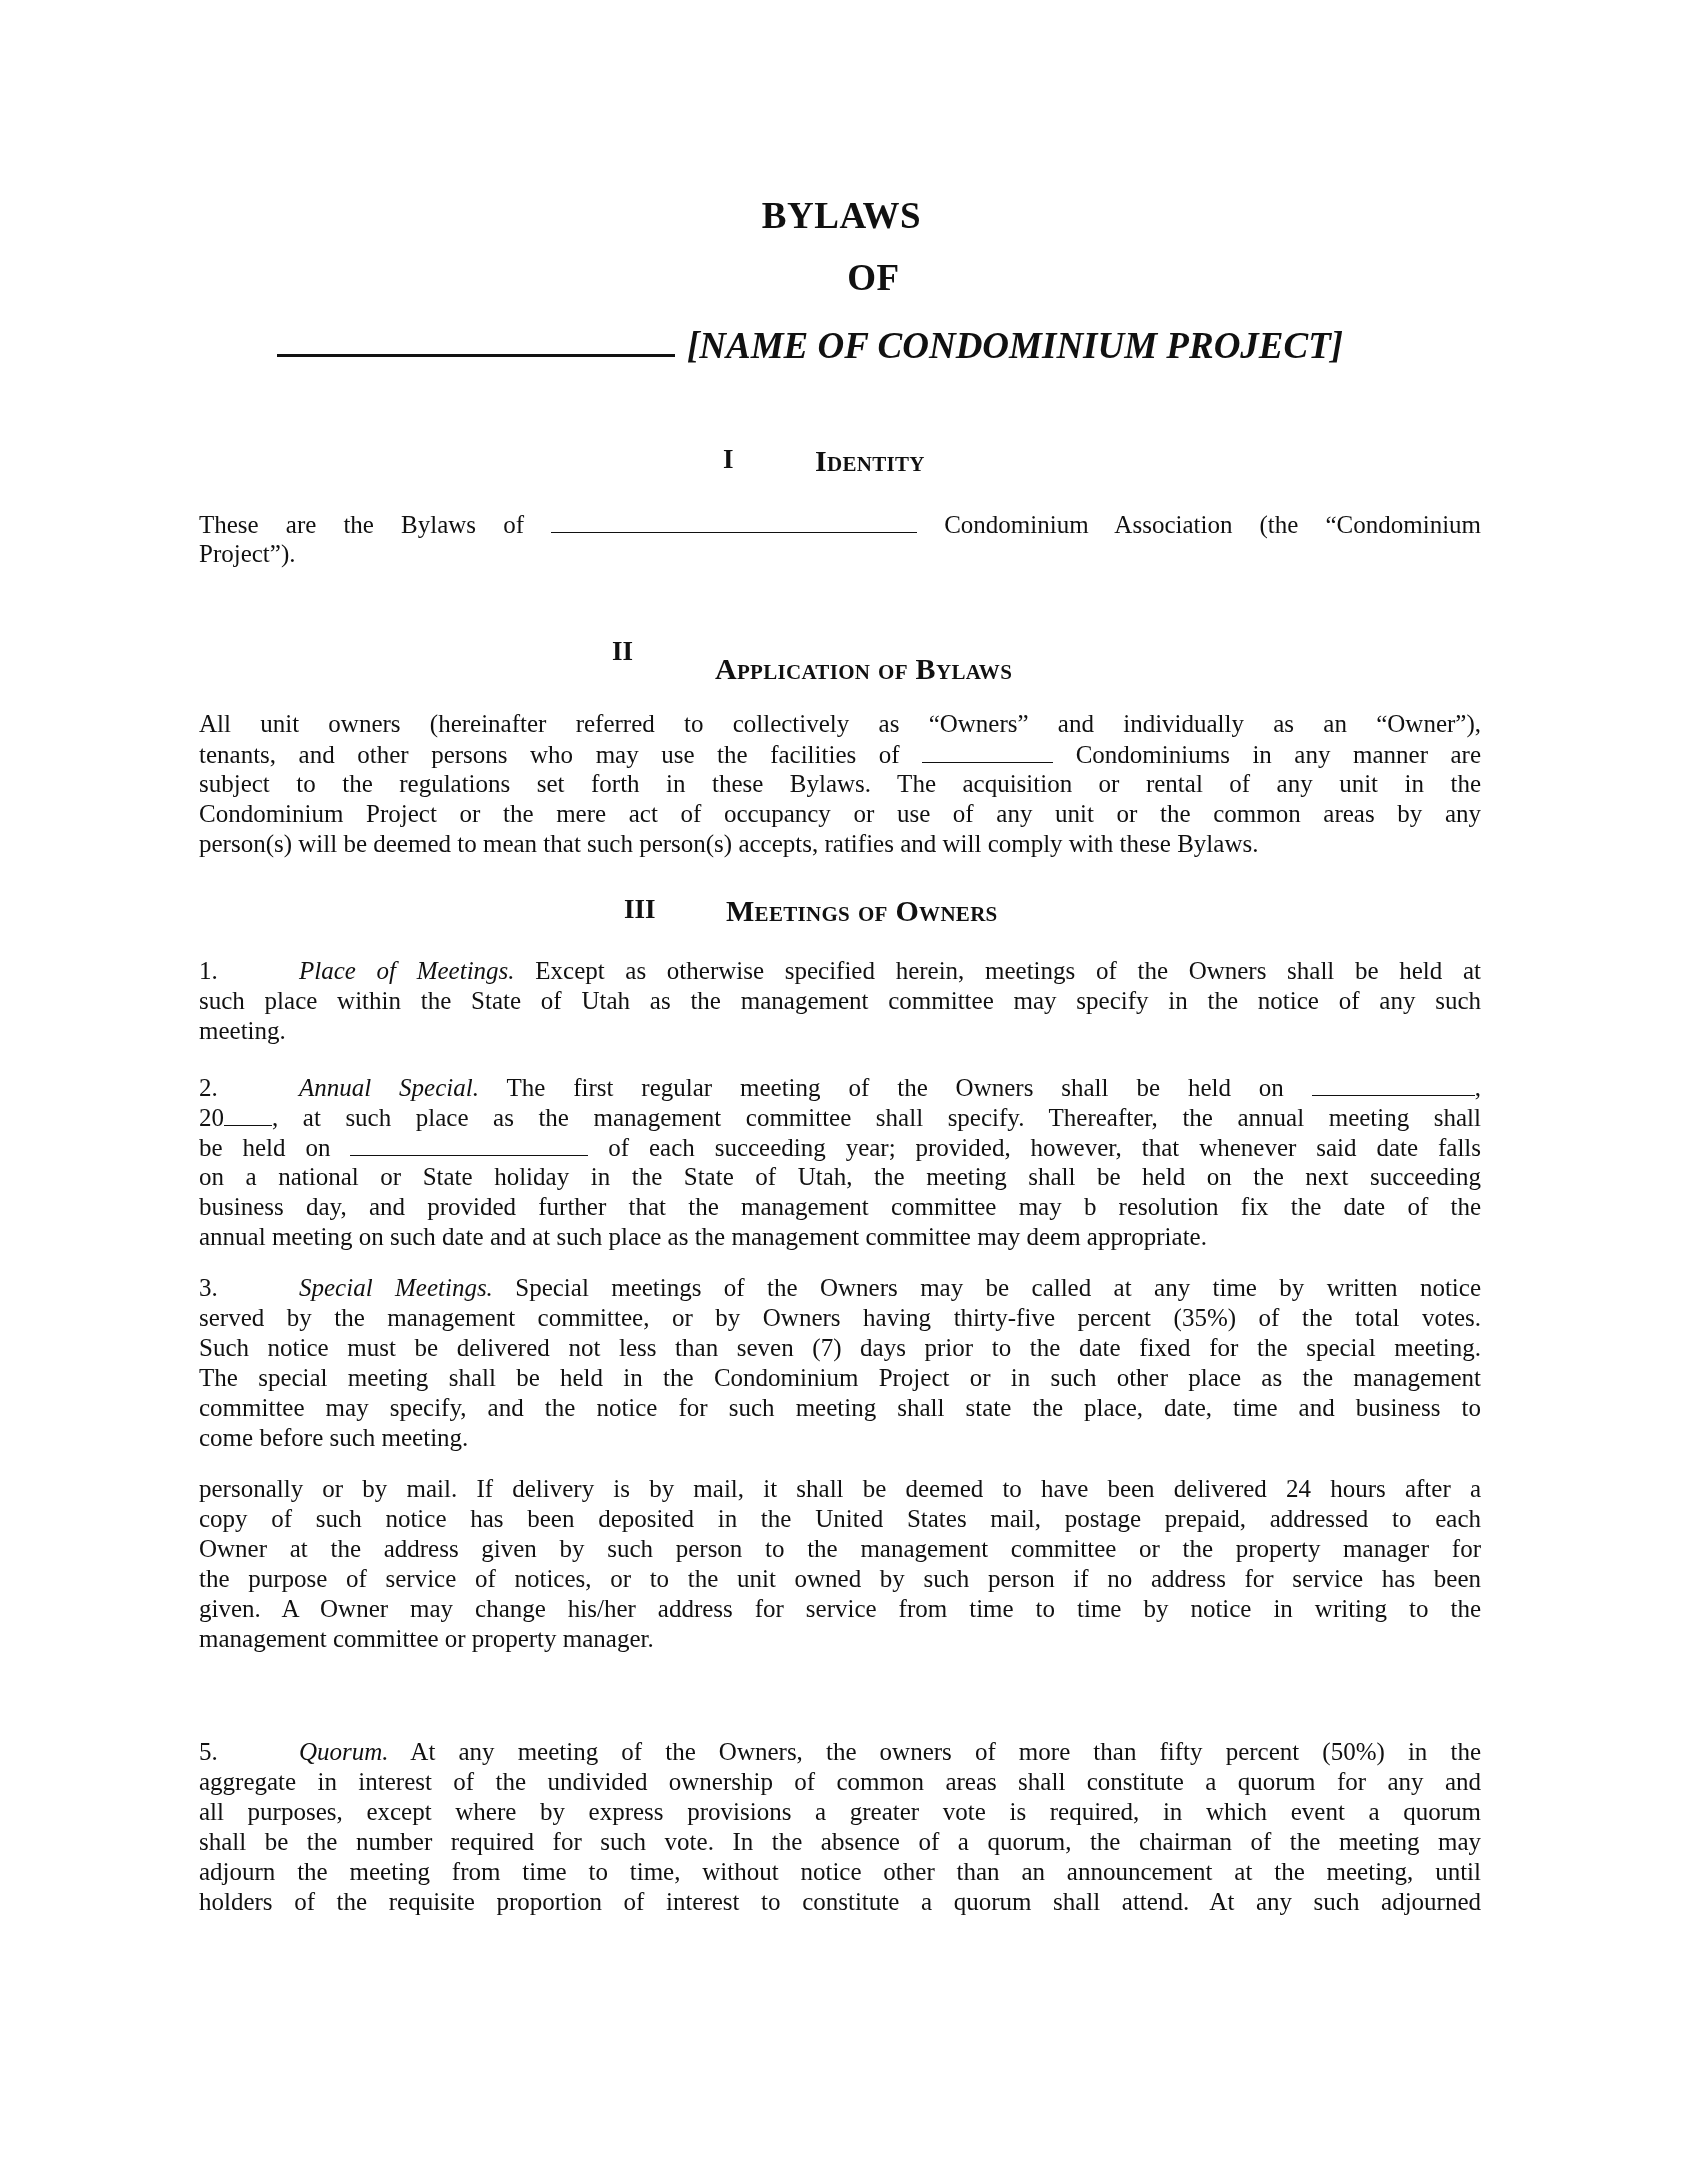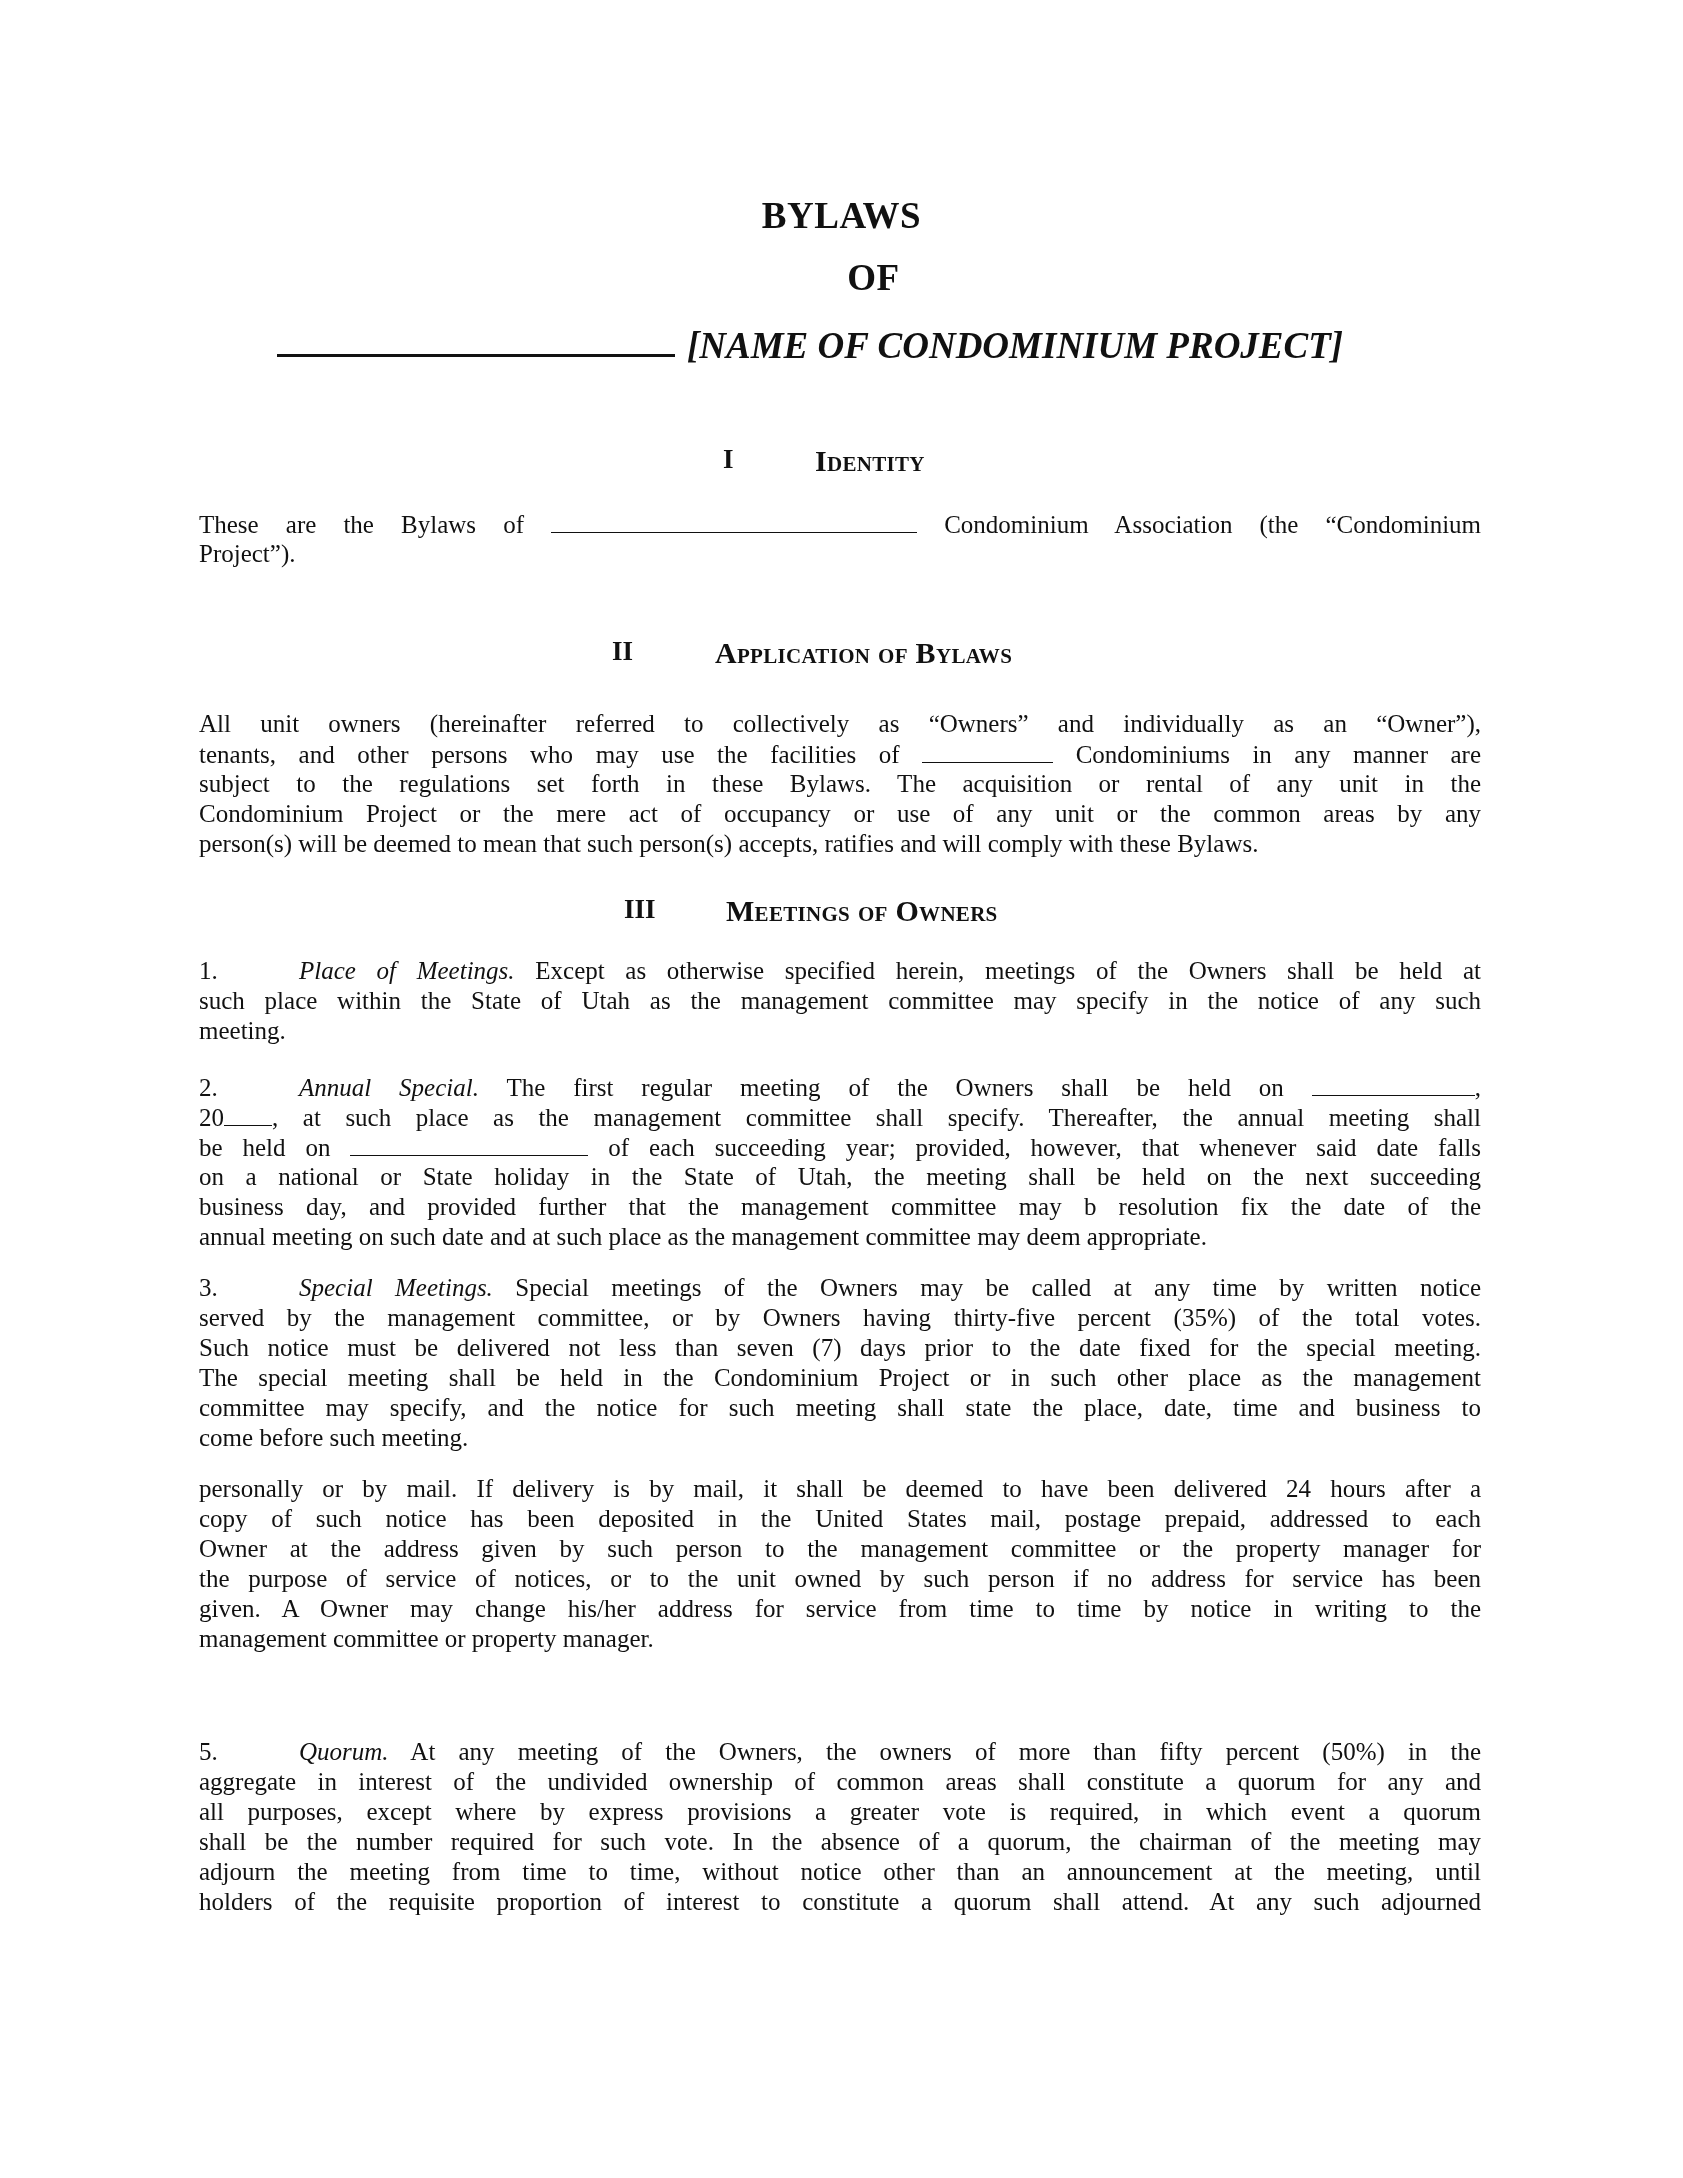--- a/index.html
+++ b/index.html
@@ -46,21 +46,21 @@
     <span class="line">
       <span>These are the Bylaws of</span>
       <span class="blank" style="width:366px;"></span>
       <span>Condominium Association (the “Condominium</span>
     </span>
     <span class="line last">Project”).</span>
   </div>
 
   <div class="heading" style="top:636px;">
     <span class="num" style="left:612px;">II</span>
-    <span class="ttl" style="left:715px;">Application of Bylaws</span>
+    <span class="ttl" style="left:715px;margin-top:16px;">Application of Bylaws</span>
   </div>
   <div class="para" style="top:709px;">
     <span class="line">All unit owners (hereinafter referred to collectively as “Owners” and individually as an “Owner”),</span>
     <span class="line">
       <span>tenants, and other persons who may use the facilities of</span>
       <span class="blank" style="width:131px;"></span>
       <span>Condominiums in any manner are</span>
     </span>
     <span class="line">subject to the regulations set forth in these Bylaws. The acquisition or rental of any unit in the</span>
     <span class="line">Condominium Project or the mere act of occupancy or use of any unit or the common areas by any</span>

